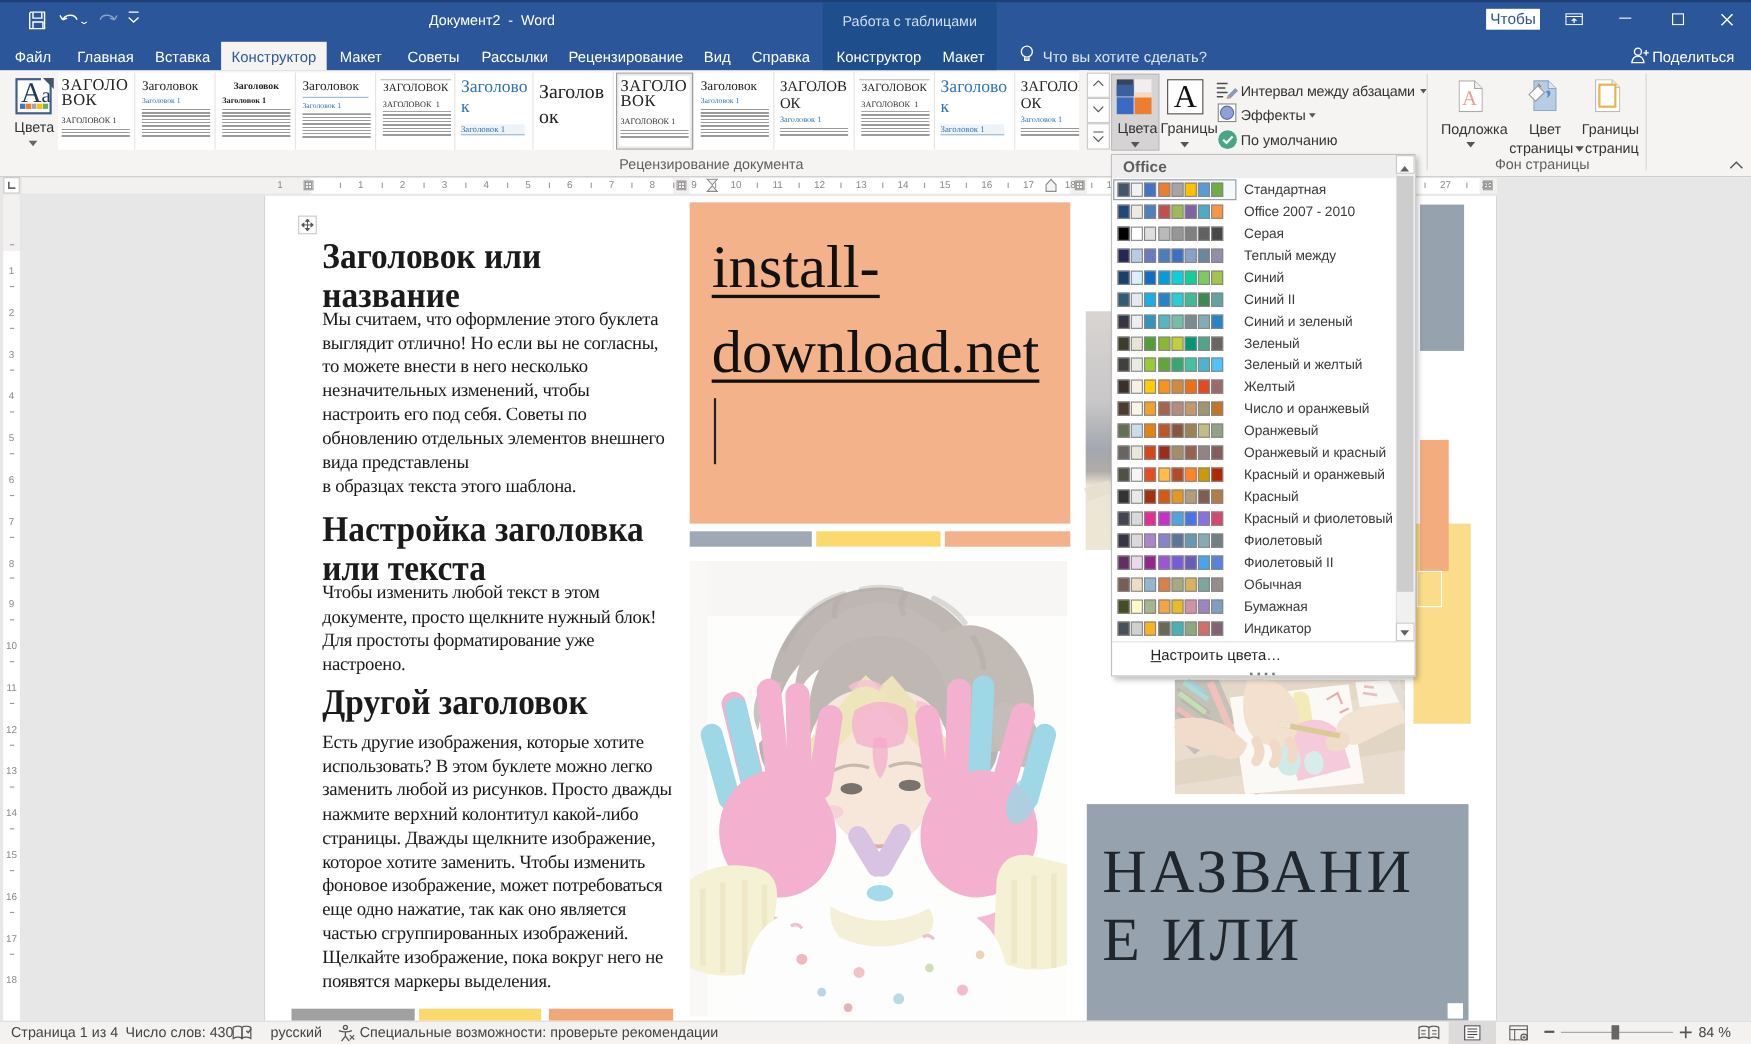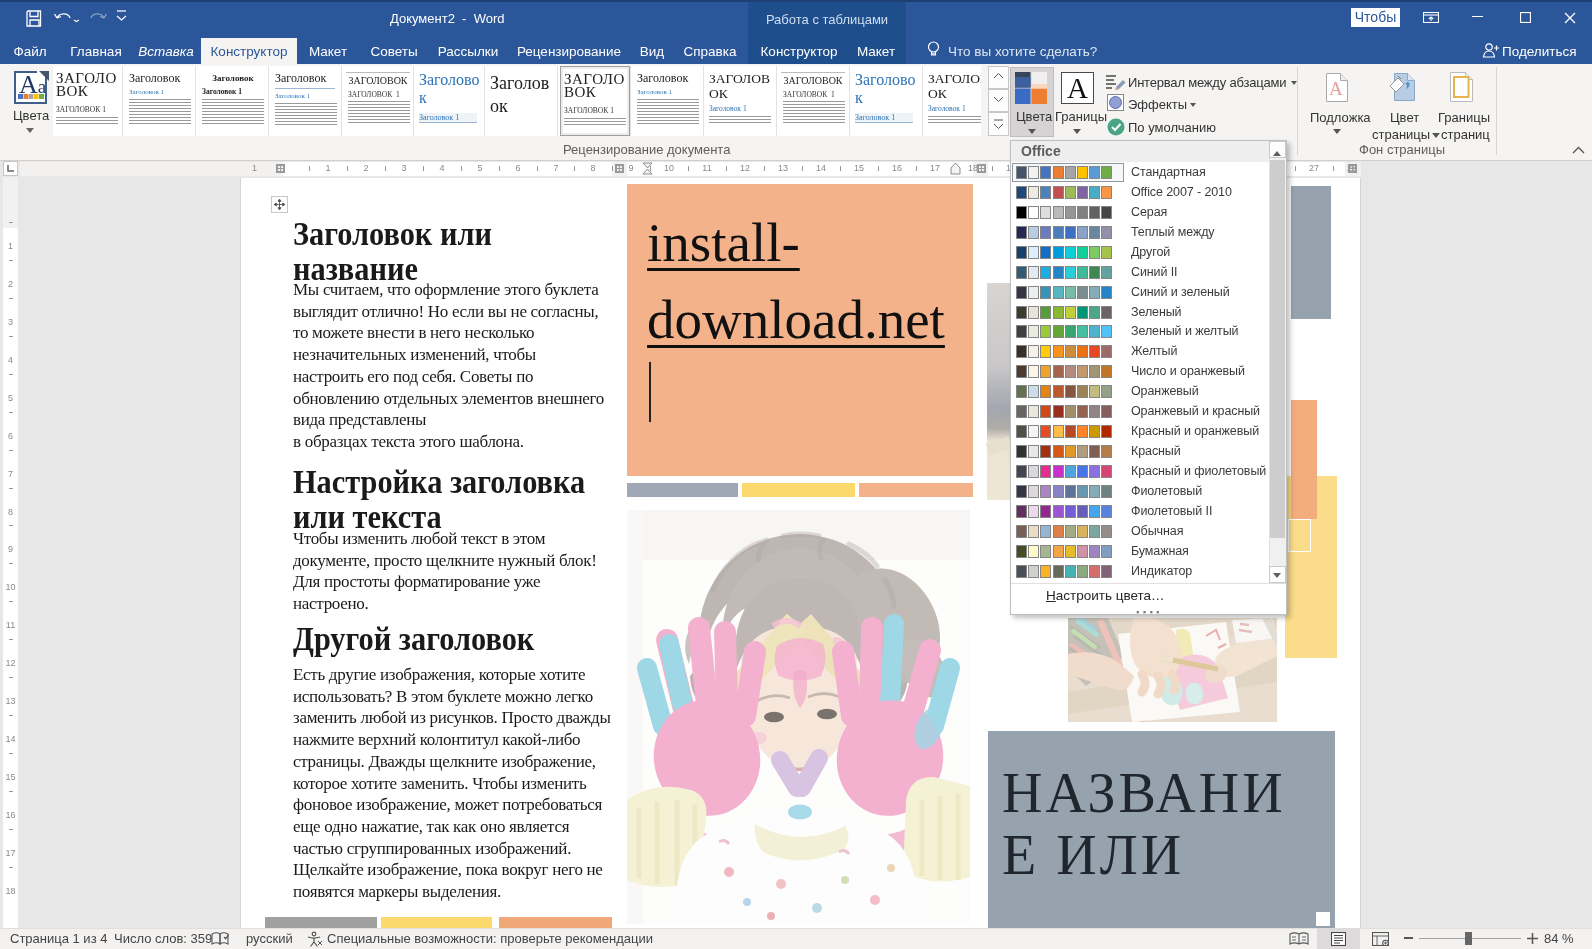--- a/index.html
+++ b/index.html
@@ -42,21 +42,21 @@
 <svg class="a" style="left:1520px;top:12px;" width="11" height="11">
       <rect x="0.5" y="0.5" width="10" height="10" fill="none" stroke="#fff" stroke-width="1.2"></rect>
     </svg>
 <svg class="a" style="left:1564px;top:12px;" width="12" height="12" stroke="#fff" stroke-width="1.3">
       <path d="M1 1l10 10M11 1l-10 10"></path>
     </svg>
 
 <div class="a" style="left:201px;top:38px;width:96px;height:26px;background:#f5f4f2;"></div>
 <div class="a" style="left:30px;top:44px;color:#fff;font-size:13.5px;transform:translateX(-50%);white-space:nowrap;">Файл</div>
 <div class="a" style="left:96px;top:44px;color:#fff;font-size:13.5px;transform:translateX(-50%);white-space:nowrap;">Главная</div>
-<div class="a" style="left:166px;top:44px;color:#fff;font-size:13.5px;transform:translateX(-50%);white-space:nowrap;font-style:italic;">Вставка</div>
+<div class="a" style="left:166px;top:44px;color:#fff;font-size:13.5px;transform:translateX(-50%);white-space:nowrap;">Вставка</div>
 <div class="a" style="left:249px;top:44px;color:#2b579a;font-size:13.5px;transform:translateX(-50%);white-space:nowrap;">Конструктор</div>
 <div class="a" style="left:328px;top:44px;color:#fff;font-size:13.5px;transform:translateX(-50%);white-space:nowrap;">Макет</div>
 <div class="a" style="left:394px;top:44px;color:#fff;font-size:13.5px;transform:translateX(-50%);white-space:nowrap;">Советы</div>
 <div class="a" style="left:468px;top:44px;color:#fff;font-size:13.5px;transform:translateX(-50%);white-space:nowrap;">Рассылки</div>
 <div class="a" style="left:569px;top:44px;color:#fff;font-size:13.5px;transform:translateX(-50%);white-space:nowrap;">Рецензирование</div>
 <div class="a" style="left:652px;top:44px;color:#fff;font-size:13.5px;transform:translateX(-50%);white-space:nowrap;">Вид</div>
 <div class="a" style="left:710px;top:44px;color:#fff;font-size:13.5px;transform:translateX(-50%);white-space:nowrap;">Справка</div>
 
 <div class="a" style="left:799px;top:44px;color:#fff;font-size:13.5px;transform:translateX(-50%);">Конструктор</div>
 <div class="a" style="left:876px;top:44px;color:#fff;font-size:13.5px;transform:translateX(-50%);">Макет</div>
@@ -522,21 +522,21 @@
         <div style="position:absolute;left:2px;top:21.0px;width:112px;height:19px;border:1px solid #8e99a3;background:rgba(190,200,210,0.15);"></div>
         <div style="position:absolute;left:6px;top:24.0px;height:13px;white-space:nowrap;"><span style="display:inline-block;width:11.1px;height:13px;background:#44546a;border:1px solid #868686;margin-right:1.1px;vertical-align:top;"></span><span style="display:inline-block;width:11.1px;height:13px;background:#f2f2f2;border:1px solid #868686;margin-right:1.1px;vertical-align:top;"></span><span style="display:inline-block;width:11.1px;height:13px;background:#4472c4;border:1px solid #868686;margin-right:1.1px;vertical-align:top;"></span><span style="display:inline-block;width:11.1px;height:13px;background:#ed7d31;border:1px solid #868686;margin-right:1.1px;vertical-align:top;"></span><span style="display:inline-block;width:11.1px;height:13px;background:#a5a5a5;border:1px solid #868686;margin-right:1.1px;vertical-align:top;"></span><span style="display:inline-block;width:11.1px;height:13px;background:#ffc000;border:1px solid #868686;margin-right:1.1px;vertical-align:top;"></span><span style="display:inline-block;width:11.1px;height:13px;background:#5b9bd5;border:1px solid #868686;margin-right:1.1px;vertical-align:top;"></span><span style="display:inline-block;width:11.1px;height:13px;background:#70ad47;border:1px solid #868686;margin-right:1.1px;vertical-align:top;"></span></div>
         <div style="position:absolute;left:121px;top:23.0px;font-size:12.5px;letter-spacing:-0.1px;color:#3b3b3b;white-space:nowrap;">Стандартная</div>
         <div style="position:absolute;left:6px;top:43.9px;height:13px;white-space:nowrap;"><span style="display:inline-block;width:11.1px;height:13px;background:#1f497d;border:1px solid #868686;margin-right:1.1px;vertical-align:top;"></span><span style="display:inline-block;width:11.1px;height:13px;background:#eeece1;border:1px solid #868686;margin-right:1.1px;vertical-align:top;"></span><span style="display:inline-block;width:11.1px;height:13px;background:#4f81bd;border:1px solid #868686;margin-right:1.1px;vertical-align:top;"></span><span style="display:inline-block;width:11.1px;height:13px;background:#c0504d;border:1px solid #868686;margin-right:1.1px;vertical-align:top;"></span><span style="display:inline-block;width:11.1px;height:13px;background:#9bbb59;border:1px solid #868686;margin-right:1.1px;vertical-align:top;"></span><span style="display:inline-block;width:11.1px;height:13px;background:#8064a2;border:1px solid #868686;margin-right:1.1px;vertical-align:top;"></span><span style="display:inline-block;width:11.1px;height:13px;background:#4bacc6;border:1px solid #868686;margin-right:1.1px;vertical-align:top;"></span><span style="display:inline-block;width:11.1px;height:13px;background:#f79646;border:1px solid #868686;margin-right:1.1px;vertical-align:top;"></span></div>
         <div style="position:absolute;left:121px;top:42.9px;font-size:12.5px;letter-spacing:-0.1px;color:#3b3b3b;white-space:nowrap;">Office 2007 - 2010</div>
         <div style="position:absolute;left:6px;top:63.9px;height:13px;white-space:nowrap;"><span style="display:inline-block;width:11.1px;height:13px;background:#000000;border:1px solid #868686;margin-right:1.1px;vertical-align:top;"></span><span style="display:inline-block;width:11.1px;height:13px;background:#fefefe;border:1px solid #868686;margin-right:1.1px;vertical-align:top;"></span><span style="display:inline-block;width:11.1px;height:13px;background:#dedede;border:1px solid #868686;margin-right:1.1px;vertical-align:top;"></span><span style="display:inline-block;width:11.1px;height:13px;background:#b9b9b9;border:1px solid #868686;margin-right:1.1px;vertical-align:top;"></span><span style="display:inline-block;width:11.1px;height:13px;background:#969696;border:1px solid #868686;margin-right:1.1px;vertical-align:top;"></span><span style="display:inline-block;width:11.1px;height:13px;background:#808080;border:1px solid #868686;margin-right:1.1px;vertical-align:top;"></span><span style="display:inline-block;width:11.1px;height:13px;background:#616161;border:1px solid #868686;margin-right:1.1px;vertical-align:top;"></span><span style="display:inline-block;width:11.1px;height:13px;background:#474747;border:1px solid #868686;margin-right:1.1px;vertical-align:top;"></span></div>
         <div style="position:absolute;left:121px;top:62.9px;font-size:12.5px;letter-spacing:-0.1px;color:#3b3b3b;white-space:nowrap;">Серая</div>
         <div style="position:absolute;left:6px;top:83.8px;height:13px;white-space:nowrap;"><span style="display:inline-block;width:11.1px;height:13px;background:#242852;border:1px solid #868686;margin-right:1.1px;vertical-align:top;"></span><span style="display:inline-block;width:11.1px;height:13px;background:#b8cce4;border:1px solid #868686;margin-right:1.1px;vertical-align:top;"></span><span style="display:inline-block;width:11.1px;height:13px;background:#6b7bc0;border:1px solid #868686;margin-right:1.1px;vertical-align:top;"></span><span style="display:inline-block;width:11.1px;height:13px;background:#4a7ebb;border:1px solid #868686;margin-right:1.1px;vertical-align:top;"></span><span style="display:inline-block;width:11.1px;height:13px;background:#3e6fc4;border:1px solid #868686;margin-right:1.1px;vertical-align:top;"></span><span style="display:inline-block;width:11.1px;height:13px;background:#8aa2c8;border:1px solid #868686;margin-right:1.1px;vertical-align:top;"></span><span style="display:inline-block;width:11.1px;height:13px;background:#6b87a0;border:1px solid #868686;margin-right:1.1px;vertical-align:top;"></span><span style="display:inline-block;width:11.1px;height:13px;background:#9290a8;border:1px solid #868686;margin-right:1.1px;vertical-align:top;"></span></div>
         <div style="position:absolute;left:121px;top:82.8px;font-size:12.5px;letter-spacing:-0.1px;color:#3b3b3b;white-space:nowrap;">Теплый между</div>
         <div style="position:absolute;left:6px;top:103.7px;height:13px;white-space:nowrap;"><span style="display:inline-block;width:11.1px;height:13px;background:#17406d;border:1px solid #868686;margin-right:1.1px;vertical-align:top;"></span><span style="display:inline-block;width:11.1px;height:13px;background:#dbefff;border:1px solid #868686;margin-right:1.1px;vertical-align:top;"></span><span style="display:inline-block;width:11.1px;height:13px;background:#0f6fc6;border:1px solid #868686;margin-right:1.1px;vertical-align:top;"></span><span style="display:inline-block;width:11.1px;height:13px;background:#009dd9;border:1px solid #868686;margin-right:1.1px;vertical-align:top;"></span><span style="display:inline-block;width:11.1px;height:13px;background:#0bd0d9;border:1px solid #868686;margin-right:1.1px;vertical-align:top;"></span><span style="display:inline-block;width:11.1px;height:13px;background:#10cf9b;border:1px solid #868686;margin-right:1.1px;vertical-align:top;"></span><span style="display:inline-block;width:11.1px;height:13px;background:#7cca62;border:1px solid #868686;margin-right:1.1px;vertical-align:top;"></span><span style="display:inline-block;width:11.1px;height:13px;background:#a5c249;border:1px solid #868686;margin-right:1.1px;vertical-align:top;"></span></div>
-        <div style="position:absolute;left:121px;top:102.7px;font-size:12.5px;letter-spacing:-0.1px;color:#3b3b3b;white-space:nowrap;">Другой</div>
+        <div style="position:absolute;left:121px;top:102.7px;font-size:12.5px;letter-spacing:-0.1px;color:#3b3b3b;white-space:nowrap;">Синий</div>
         <div style="position:absolute;left:6px;top:123.6px;height:13px;white-space:nowrap;"><span style="display:inline-block;width:11.1px;height:13px;background:#335b74;border:1px solid #868686;margin-right:1.1px;vertical-align:top;"></span><span style="display:inline-block;width:11.1px;height:13px;background:#e4e9ef;border:1px solid #868686;margin-right:1.1px;vertical-align:top;"></span><span style="display:inline-block;width:11.1px;height:13px;background:#1cade4;border:1px solid #868686;margin-right:1.1px;vertical-align:top;"></span><span style="display:inline-block;width:11.1px;height:13px;background:#2683c6;border:1px solid #868686;margin-right:1.1px;vertical-align:top;"></span><span style="display:inline-block;width:11.1px;height:13px;background:#27ced7;border:1px solid #868686;margin-right:1.1px;vertical-align:top;"></span><span style="display:inline-block;width:11.1px;height:13px;background:#42ba97;border:1px solid #868686;margin-right:1.1px;vertical-align:top;"></span><span style="display:inline-block;width:11.1px;height:13px;background:#3e8853;border:1px solid #868686;margin-right:1.1px;vertical-align:top;"></span><span style="display:inline-block;width:11.1px;height:13px;background:#62a39f;border:1px solid #868686;margin-right:1.1px;vertical-align:top;"></span></div>
         <div style="position:absolute;left:121px;top:122.6px;font-size:12.5px;letter-spacing:-0.1px;color:#3b3b3b;white-space:nowrap;">Синий II</div>
         <div style="position:absolute;left:6px;top:143.6px;height:13px;white-space:nowrap;"><span style="display:inline-block;width:11.1px;height:13px;background:#373545;border:1px solid #868686;margin-right:1.1px;vertical-align:top;"></span><span style="display:inline-block;width:11.1px;height:13px;background:#ebeff1;border:1px solid #868686;margin-right:1.1px;vertical-align:top;"></span><span style="display:inline-block;width:11.1px;height:13px;background:#3494ba;border:1px solid #868686;margin-right:1.1px;vertical-align:top;"></span><span style="display:inline-block;width:11.1px;height:13px;background:#58b6c0;border:1px solid #868686;margin-right:1.1px;vertical-align:top;"></span><span style="display:inline-block;width:11.1px;height:13px;background:#75bda7;border:1px solid #868686;margin-right:1.1px;vertical-align:top;"></span><span style="display:inline-block;width:11.1px;height:13px;background:#7a8c8e;border:1px solid #868686;margin-right:1.1px;vertical-align:top;"></span><span style="display:inline-block;width:11.1px;height:13px;background:#84acb6;border:1px solid #868686;margin-right:1.1px;vertical-align:top;"></span><span style="display:inline-block;width:11.1px;height:13px;background:#2683c6;border:1px solid #868686;margin-right:1.1px;vertical-align:top;"></span></div>
         <div style="position:absolute;left:121px;top:142.6px;font-size:12.5px;letter-spacing:-0.1px;color:#3b3b3b;white-space:nowrap;">Синий и зеленый</div>
         <div style="position:absolute;left:6px;top:163.5px;height:13px;white-space:nowrap;"><span style="display:inline-block;width:11.1px;height:13px;background:#3e3d2d;border:1px solid #868686;margin-right:1.1px;vertical-align:top;"></span><span style="display:inline-block;width:11.1px;height:13px;background:#e8e5d8;border:1px solid #868686;margin-right:1.1px;vertical-align:top;"></span><span style="display:inline-block;width:11.1px;height:13px;background:#549e39;border:1px solid #868686;margin-right:1.1px;vertical-align:top;"></span><span style="display:inline-block;width:11.1px;height:13px;background:#8ab833;border:1px solid #868686;margin-right:1.1px;vertical-align:top;"></span><span style="display:inline-block;width:11.1px;height:13px;background:#c0cf3a;border:1px solid #868686;margin-right:1.1px;vertical-align:top;"></span><span style="display:inline-block;width:11.1px;height:13px;background:#029676;border:1px solid #868686;margin-right:1.1px;vertical-align:top;"></span><span style="display:inline-block;width:11.1px;height:13px;background:#4ea587;border:1px solid #868686;margin-right:1.1px;vertical-align:top;"></span><span style="display:inline-block;width:11.1px;height:13px;background:#6c6463;border:1px solid #868686;margin-right:1.1px;vertical-align:top;"></span></div>
         <div style="position:absolute;left:121px;top:162.5px;font-size:12.5px;letter-spacing:-0.1px;color:#3b3b3b;white-space:nowrap;">Зеленый</div>
         <div style="position:absolute;left:6px;top:183.4px;height:13px;white-space:nowrap;"><span style="display:inline-block;width:11.1px;height:13px;background:#40403e;border:1px solid #868686;margin-right:1.1px;vertical-align:top;"></span><span style="display:inline-block;width:11.1px;height:13px;background:#e9ece1;border:1px solid #868686;margin-right:1.1px;vertical-align:top;"></span><span style="display:inline-block;width:11.1px;height:13px;background:#99cb38;border:1px solid #868686;margin-right:1.1px;vertical-align:top;"></span><span style="display:inline-block;width:11.1px;height:13px;background:#63a537;border:1px solid #868686;margin-right:1.1px;vertical-align:top;"></span><span style="display:inline-block;width:11.1px;height:13px;background:#37a76f;border:1px solid #868686;margin-right:1.1px;vertical-align:top;"></span><span style="display:inline-block;width:11.1px;height:13px;background:#44c1a3;border:1px solid #868686;margin-right:1.1px;vertical-align:top;"></span><span style="display:inline-block;width:11.1px;height:13px;background:#4eb3cf;border:1px solid #868686;margin-right:1.1px;vertical-align:top;"></span><span style="display:inline-block;width:11.1px;height:13px;background:#51c3f9;border:1px solid #868686;margin-right:1.1px;vertical-align:top;"></span></div>
         <div style="position:absolute;left:121px;top:182.4px;font-size:12.5px;letter-spacing:-0.1px;color:#3b3b3b;white-space:nowrap;">Зеленый и желтый</div>
         <div style="position:absolute;left:6px;top:203.4px;height:13px;white-space:nowrap;"><span style="display:inline-block;width:11.1px;height:13px;background:#39302a;border:1px solid #868686;margin-right:1.1px;vertical-align:top;"></span><span style="display:inline-block;width:11.1px;height:13px;background:#f6f1e6;border:1px solid #868686;margin-right:1.1px;vertical-align:top;"></span><span style="display:inline-block;width:11.1px;height:13px;background:#ffca08;border:1px solid #868686;margin-right:1.1px;vertical-align:top;"></span><span style="display:inline-block;width:11.1px;height:13px;background:#f8931d;border:1px solid #868686;margin-right:1.1px;vertical-align:top;"></span><span style="display:inline-block;width:11.1px;height:13px;background:#ce8d3e;border:1px solid #868686;margin-right:1.1px;vertical-align:top;"></span><span style="display:inline-block;width:11.1px;height:13px;background:#ec7016;border:1px solid #868686;margin-right:1.1px;vertical-align:top;"></span><span style="display:inline-block;width:11.1px;height:13px;background:#e64823;border:1px solid #868686;margin-right:1.1px;vertical-align:top;"></span><span style="display:inline-block;width:11.1px;height:13px;background:#9c6a6a;border:1px solid #868686;margin-right:1.1px;vertical-align:top;"></span></div>
         <div style="position:absolute;left:121px;top:202.4px;font-size:12.5px;letter-spacing:-0.1px;color:#3b3b3b;white-space:nowrap;">Желтый</div>
@@ -567,21 +567,21 @@
 <div class="a" style="left:1269px;top:141px;width:17px;height:17px;background:#fdfdfd;border:1px solid #c8c8c8;z-index:54;"></div>
 <div class="a" style="left:1269px;top:566px;width:17px;height:17px;background:#fdfdfd;border:1px solid #c8c8c8;z-index:54;"></div>
 <div class="a" style="left:1273px;top:147px;width:0;height:0;border:4.5px solid transparent;border-bottom:5.5px solid #606060;z-index:55;"></div>
 <div class="a" style="left:1273px;top:573px;width:0;height:0;border:4.5px solid transparent;border-top:5.5px solid #606060;z-index:55;"></div>
 <div class="a" style="left:1270px;top:160px;width:15px;height:378px;background:#cdcdcd;z-index:54;"></div>
 <div class="a" style="left:1011px;top:583px;width:275px;height:1px;background:#e0e0e0;z-index:53;"></div>
 <div class="a" style="left:1046px;top:588px;font-size:13.5px;color:#262626;z-index:53;"><span style="text-decoration:underline;">Н</span>астроить цвета…</div>
 <div class="a" style="left:1136px;top:607px;font-size:9px;color:#777;letter-spacing:3.5px;z-index:53;">▪▪▪▪</div>
 <div class="a" style="left:0;top:928px;width:1592px;height:21px;background:#f3f2f1;border-top:1px solid #e1dfdd;z-index:60;"></div>
 <div class="a" style="left:10px;font-size:13px;color:#444;top:931px;z-index:61;">Страница 1 из 4</div>
-<div class="a" style="left:114px;font-size:13px;color:#444;top:931px;z-index:61;">Число слов: 359</div>
+<div class="a" style="left:114px;font-size:13px;color:#444;top:931px;z-index:61;">Число слов: 430</div>
 <svg class="a" style="left:211px;top:932px;z-index:61;" width="19" height="14" fill="none" stroke="#555" stroke-width="1.1">
 <path d="M1 2c3-1.5 6-1.5 8 0v10c-2-1.5-5-1.5-8 0z"></path>
         <path d="M17 2c-3-1.5-6-1.5-8 0v10c2-1.5 5-1.5 8 0z"></path>
         <path d="M13 5l1.6 1.8L17.5 3" stroke-width="1.3"></path>
       </svg>
 <div class="a" style="left:246px;font-size:13px;color:#444;top:931px;z-index:61;">русский</div>
 <svg class="a" style="left:306px;top:931px;z-index:61;" width="17" height="16" fill="none" stroke="#555" stroke-width="1.2">
 <circle cx="8" cy="3" r="1.8"></circle>
         <path d="M2 6c4 1.5 8 1.5 12 0m-6 1v4m0 0l-3.5 4.5m3.5-4.5l3.5 4.5"></path>
         <path d="M12 10l4 4m0-4l-4 4" stroke-width="1"></path>

